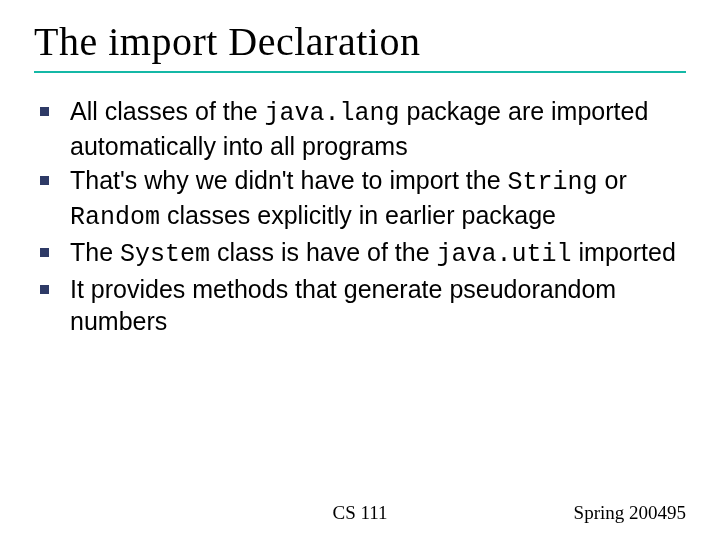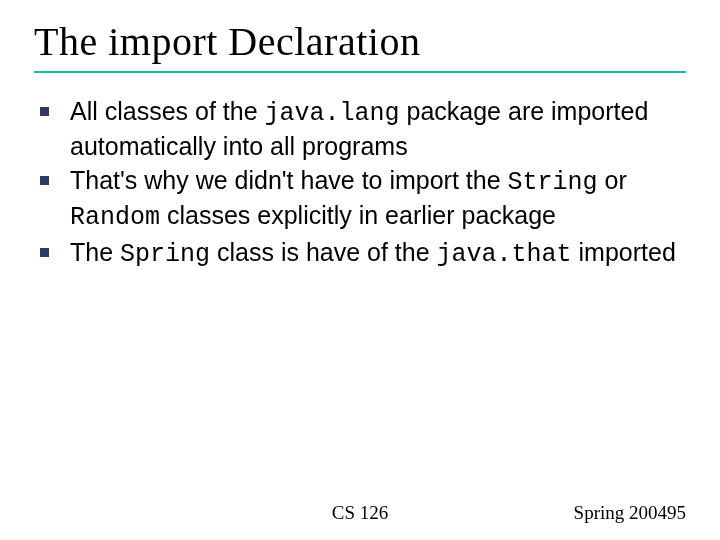--- a/index.html
+++ b/index.html
@@ -63,21 +63,25 @@
   <li>
     <span class="bullet-icon"></span>
     <span>All classes of the </span><span class="mono">java.lang</span><span> package are imported automatically into all programs</span>
   </li>
   <li>
     <span class="bullet-icon"></span>
     <span>That's why we didn't have to import the </span><span class="mono">String</span><span> or </span><span class="mono">Random</span><span> classes explicitly in earlier package</span>
   </li>
   <li>
     <span class="bullet-icon"></span>
-    <span>The </span><span class="mono">Spring</span><span> class is have of the </span><span class="mono">java.that</span><span> imported</span>
+    <span>The </span><span class="mono">System</span><span> class is have of the </span><span class="mono">java.util</span><span> imported</span>
+  </li>
+  <li>
+    <span class="bullet-icon"></span>
+    <span>It provides methods that generate pseudorandom numbers</span>
   </li>
 </ul>
 
 <div class="footer">
   <span>Spring 2004</span>
-  <span class="center">CS 126</span>
+  <span class="center">CS 111</span>
   <span>95</span>
 </div>
 
 </body></html>

